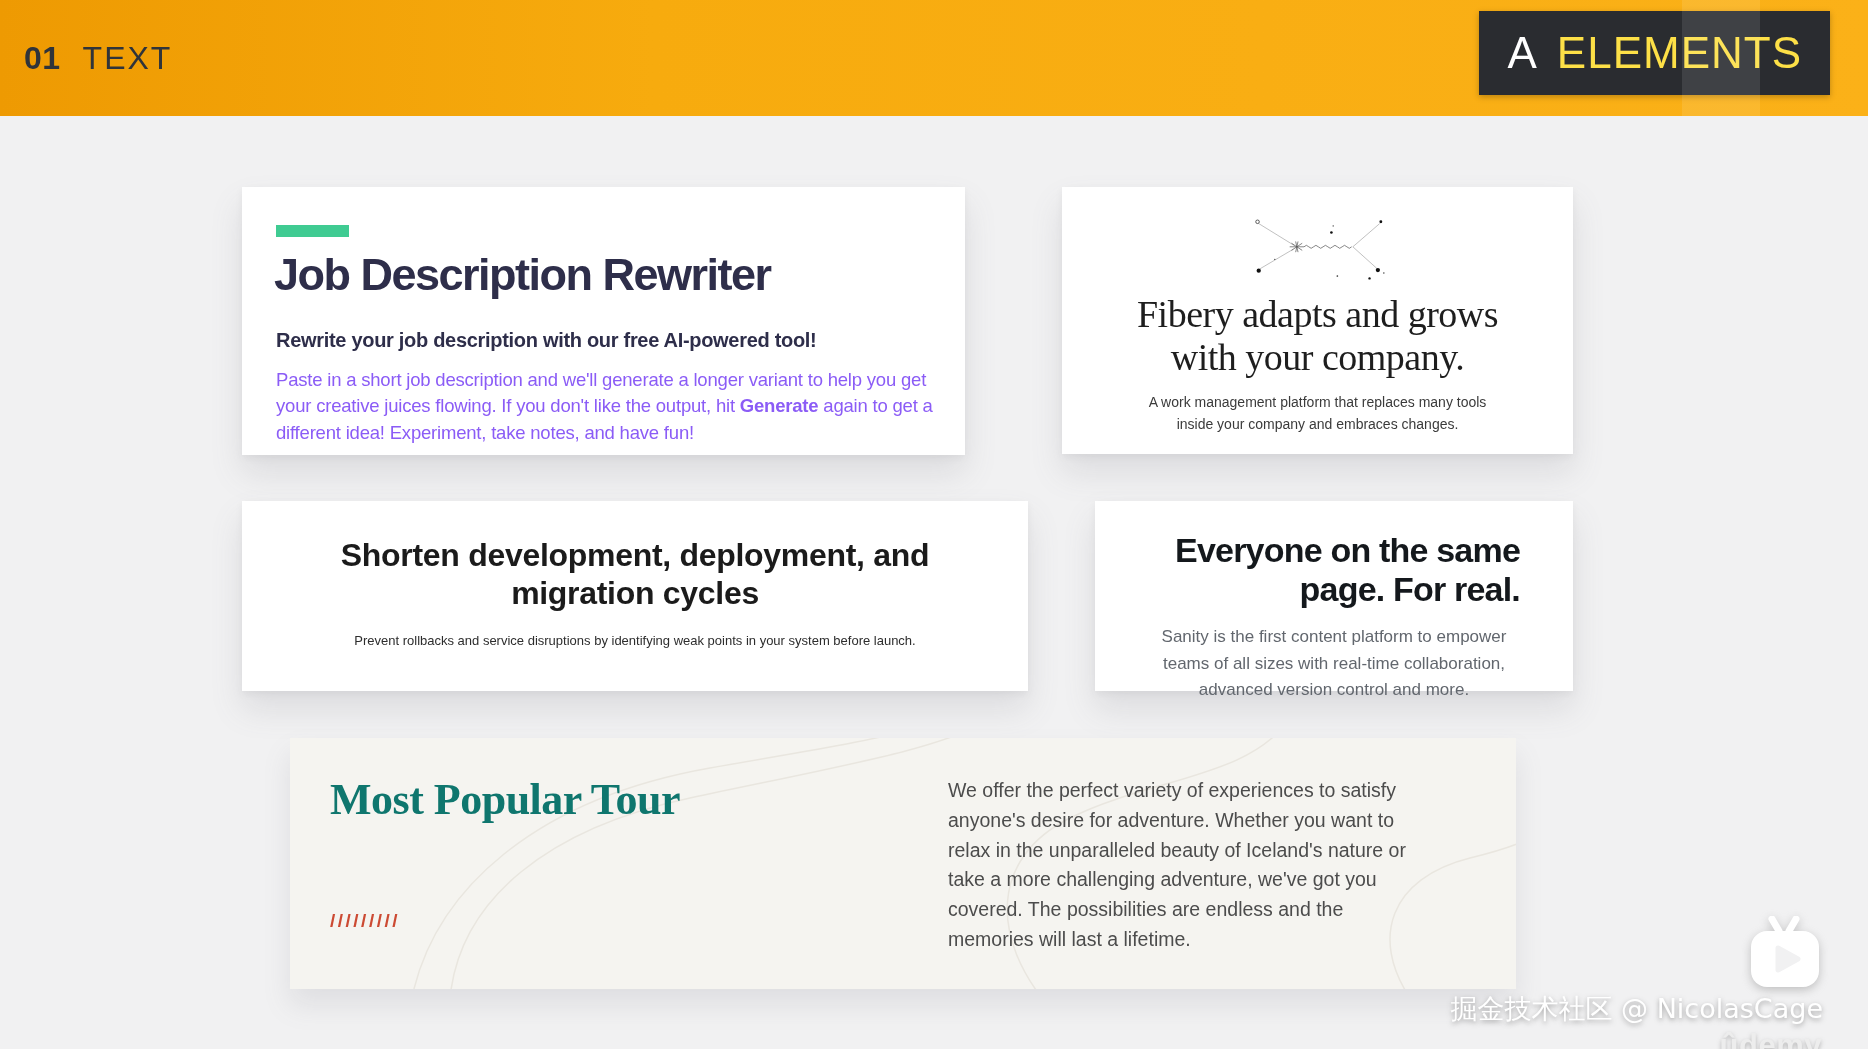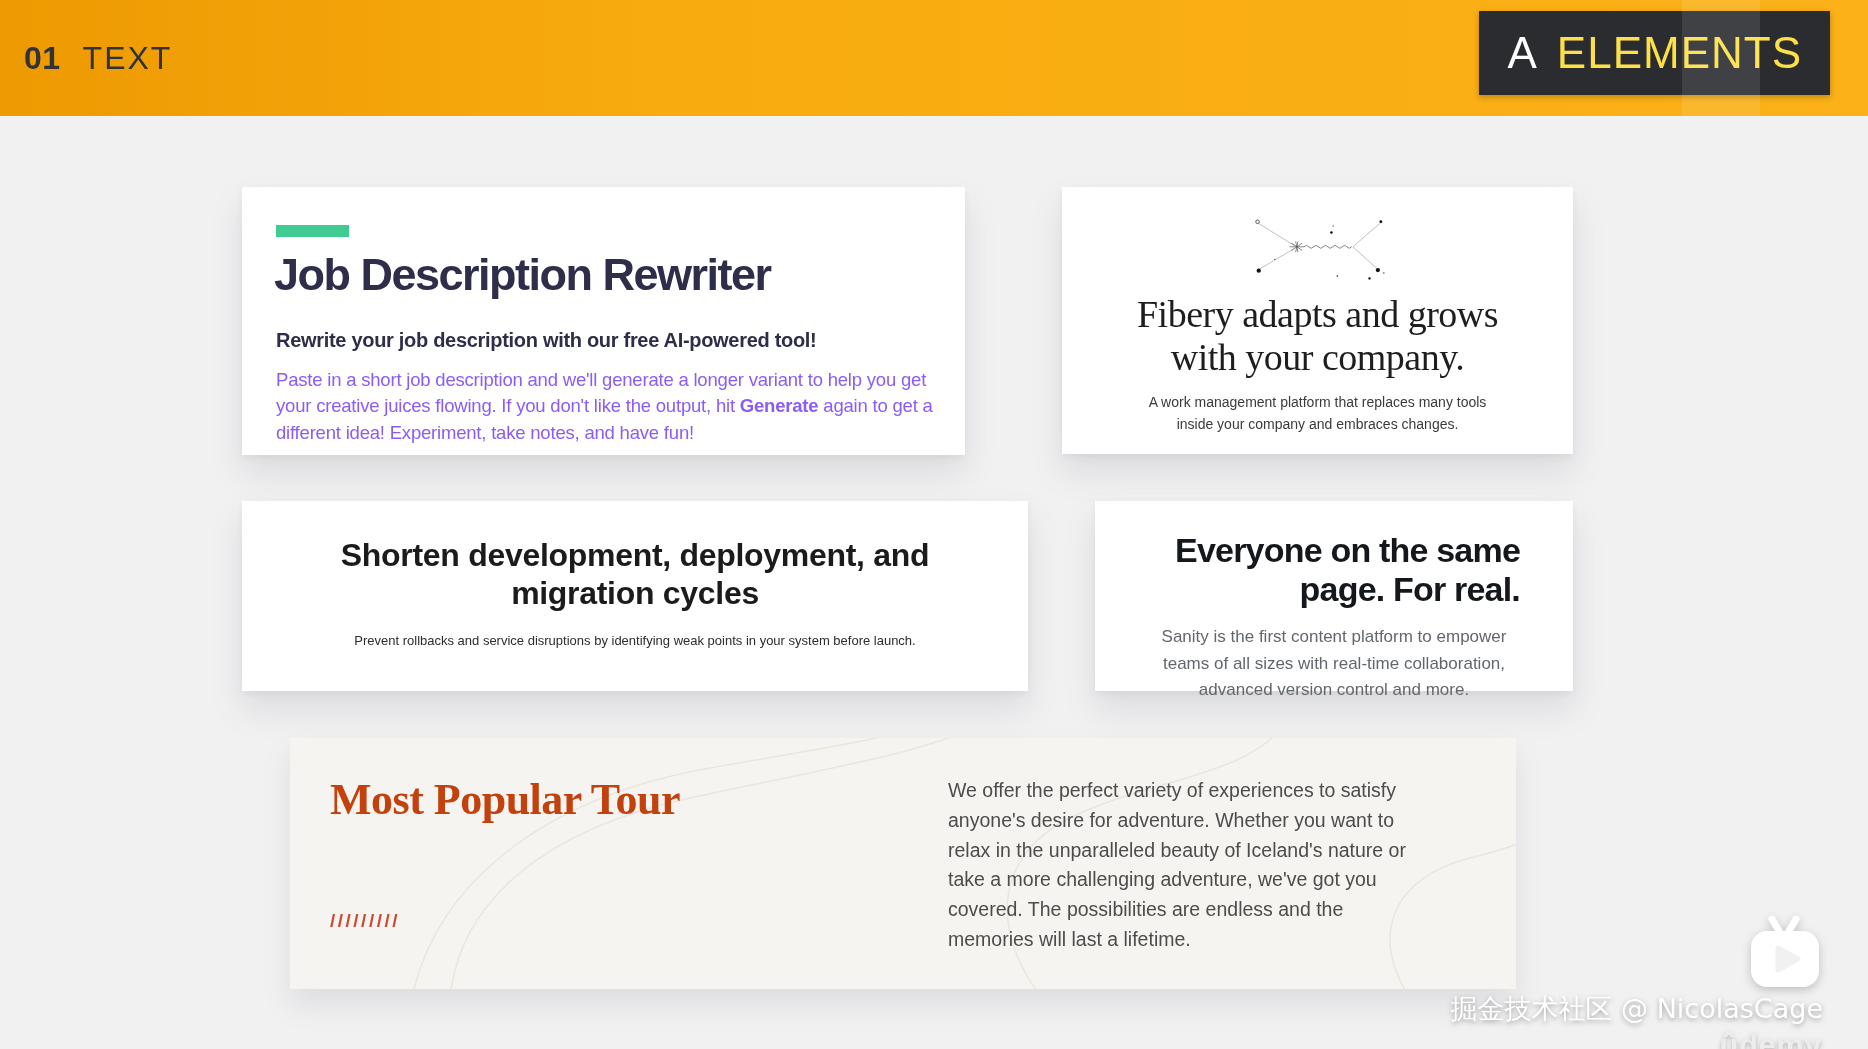--- a/index.html
+++ b/index.html
@@ -53,21 +53,21 @@
   .card-sanity { left:1095px; top:501px; width:478px; height:190px; text-align:center; }
   .sanity-title { margin:30px auto 0; max-width:372px; font-size:34px; font-weight:700;
                line-height:1.15; letter-spacing:-0.8px; color:#14181c;text-align:right; }
   .sanity-sub { margin:15px auto 0; width:345px; font-size:17px; line-height:1.55; color:#62676e; }
 
   
   .section-tours { position:absolute; left:290px; top:738px; width:1226px; height:251px;
                background:#f5f4f0; box-shadow:0 16px 26px rgba(110,110,125,0.14); overflow:hidden; }
   .tours-contours { position:absolute; left:0; top:0; pointer-events:none; }
   .tours-title { position:absolute; left:40px; top:36px; font-family:"Liberation Serif", serif;
-               font-weight:700; font-size:44px; line-height:1.18; color:#c2410c; letter-spacing:-0.5px; }
+               font-weight:700; font-size:44px; line-height:1.18; color:#0f766e; letter-spacing:-0.5px; }
   .tours-dashes { position:absolute; left:40px; top:172px; font-size:19px; font-weight:700;
                letter-spacing:2.5px; color:#cc4a33; }
   .tours-body { position:absolute; left:658px; top:38px; width:472px; font-size:19.5px;
                line-height:1.53; color:#4c4c4c; }
 
   
   .tv-icon-wrap { position:absolute; left:1749px; top:916px; width:72px; height:74px; }
   .watermark-text { position:absolute; right:45px; top:991px; font-size:27px; color:#ffffff;
                text-shadow:0 2px 5px rgba(90,90,90,0.55); white-space:nowrap;
                font-family:"DejaVu Sans","Liberation Sans",sans-serif; }

